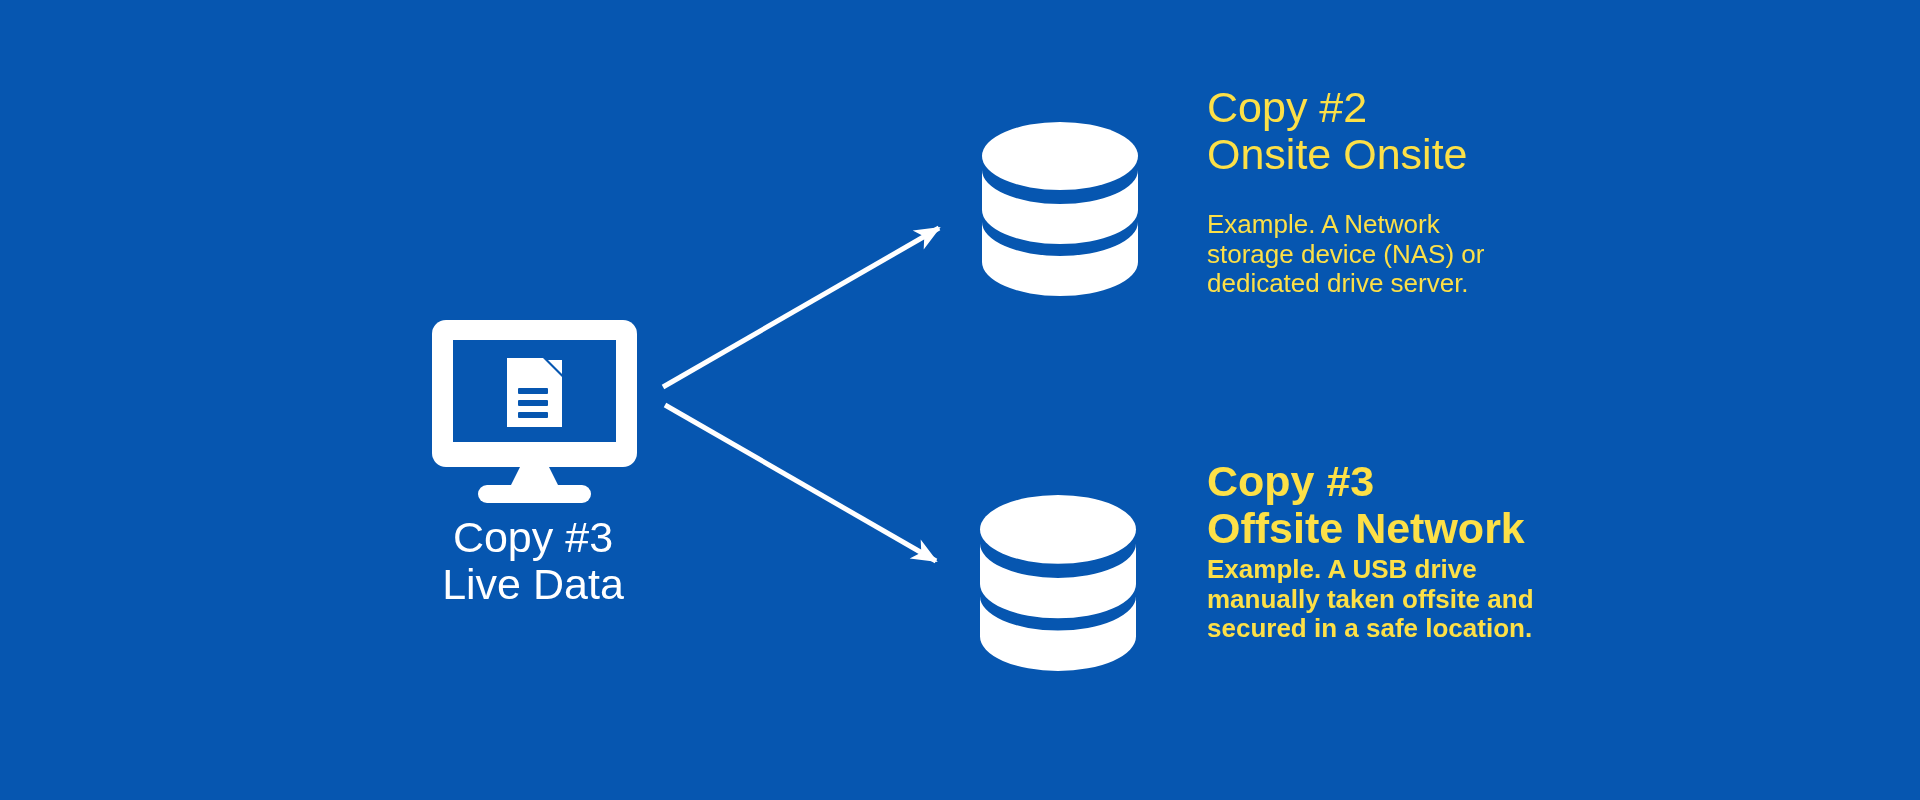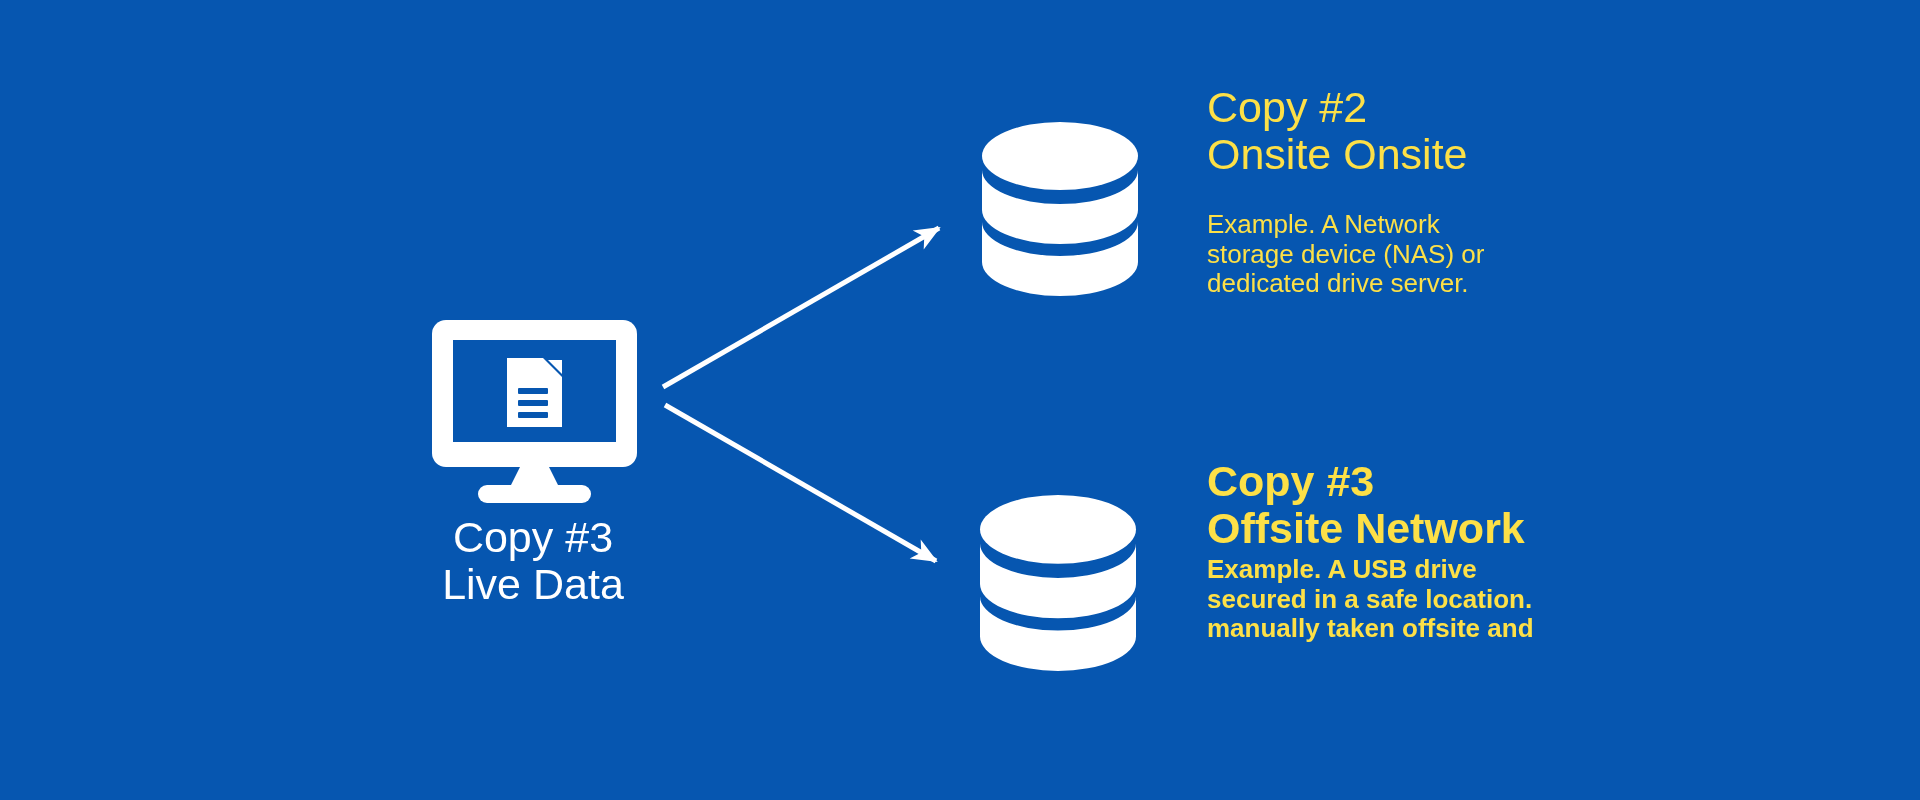--- a/index.html
+++ b/index.html
@@ -101,18 +101,18 @@
     <path d="M2,100 a78,34 0 0 0 156,0 v40 a78,34 0 0 1 -156,0 Z" fill="#FFFFFF"></path>
   </svg>
 
   <div class="abs target-text offsite">
     <div class="target-title">
       <span class="line">Copy #3</span>
       <span class="line">Offsite Network</span>
     </div>
     <div class="target-desc">
       <span class="line">Example. A USB drive</span>
+      <span class="line">manually taken offsite and</span>
       <span class="line">secured in a safe location.</span>
-      <span class="line">manually taken offsite and</span>
     </div>
   </div>
 
 </div>
 
 </body></html>

